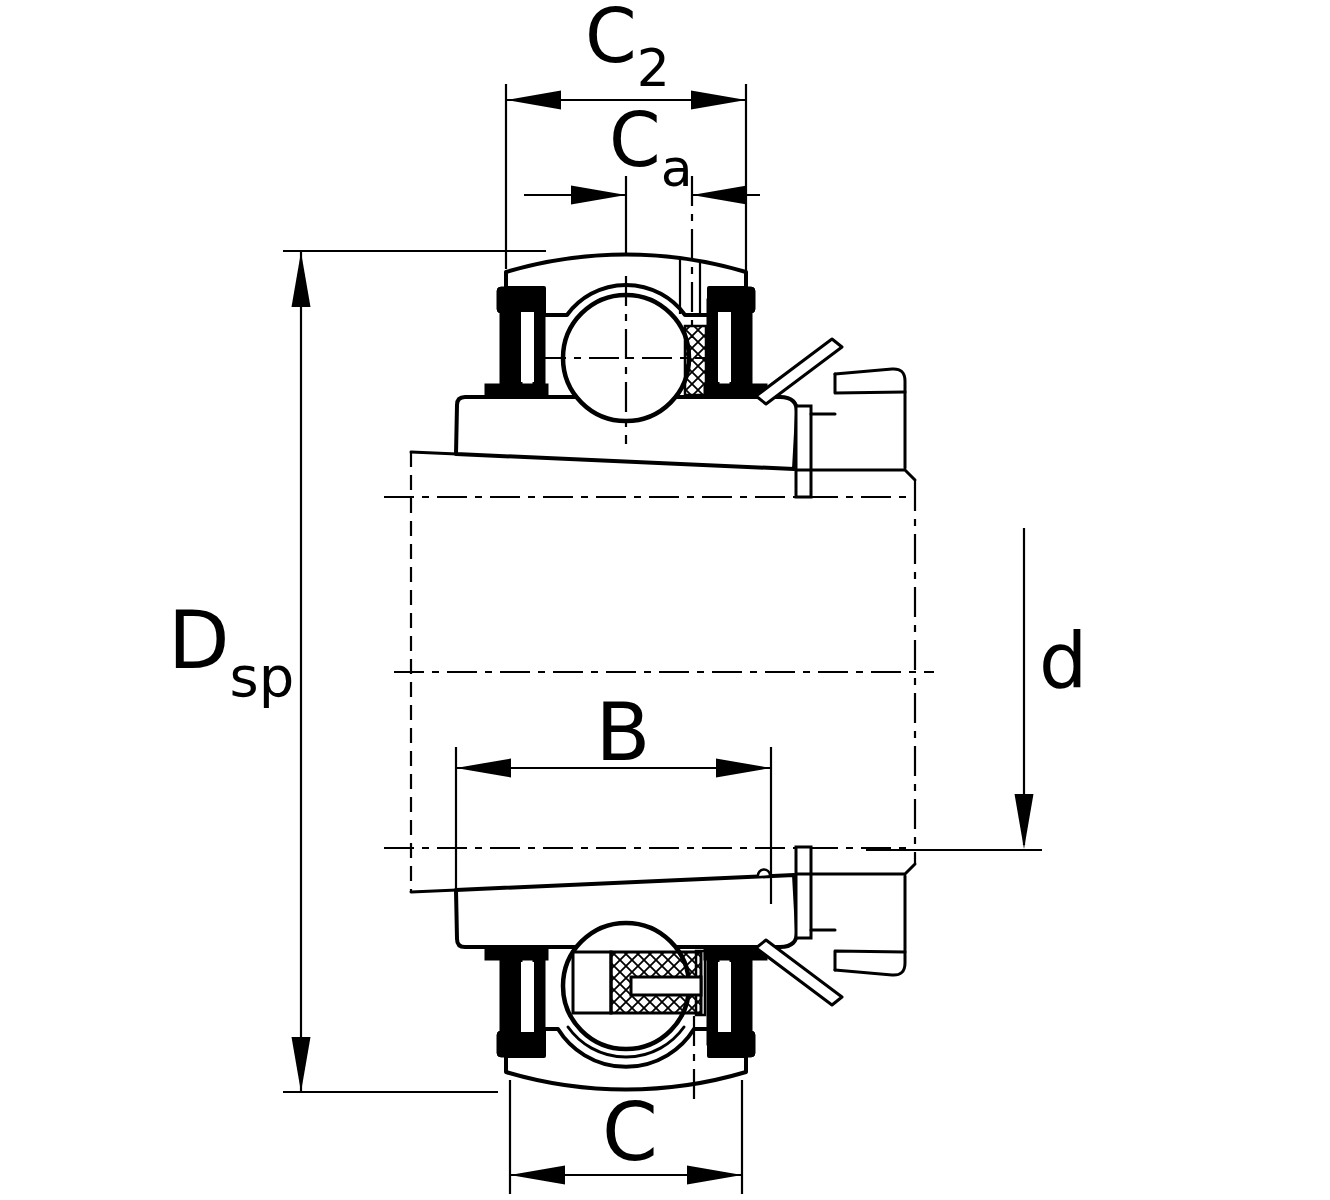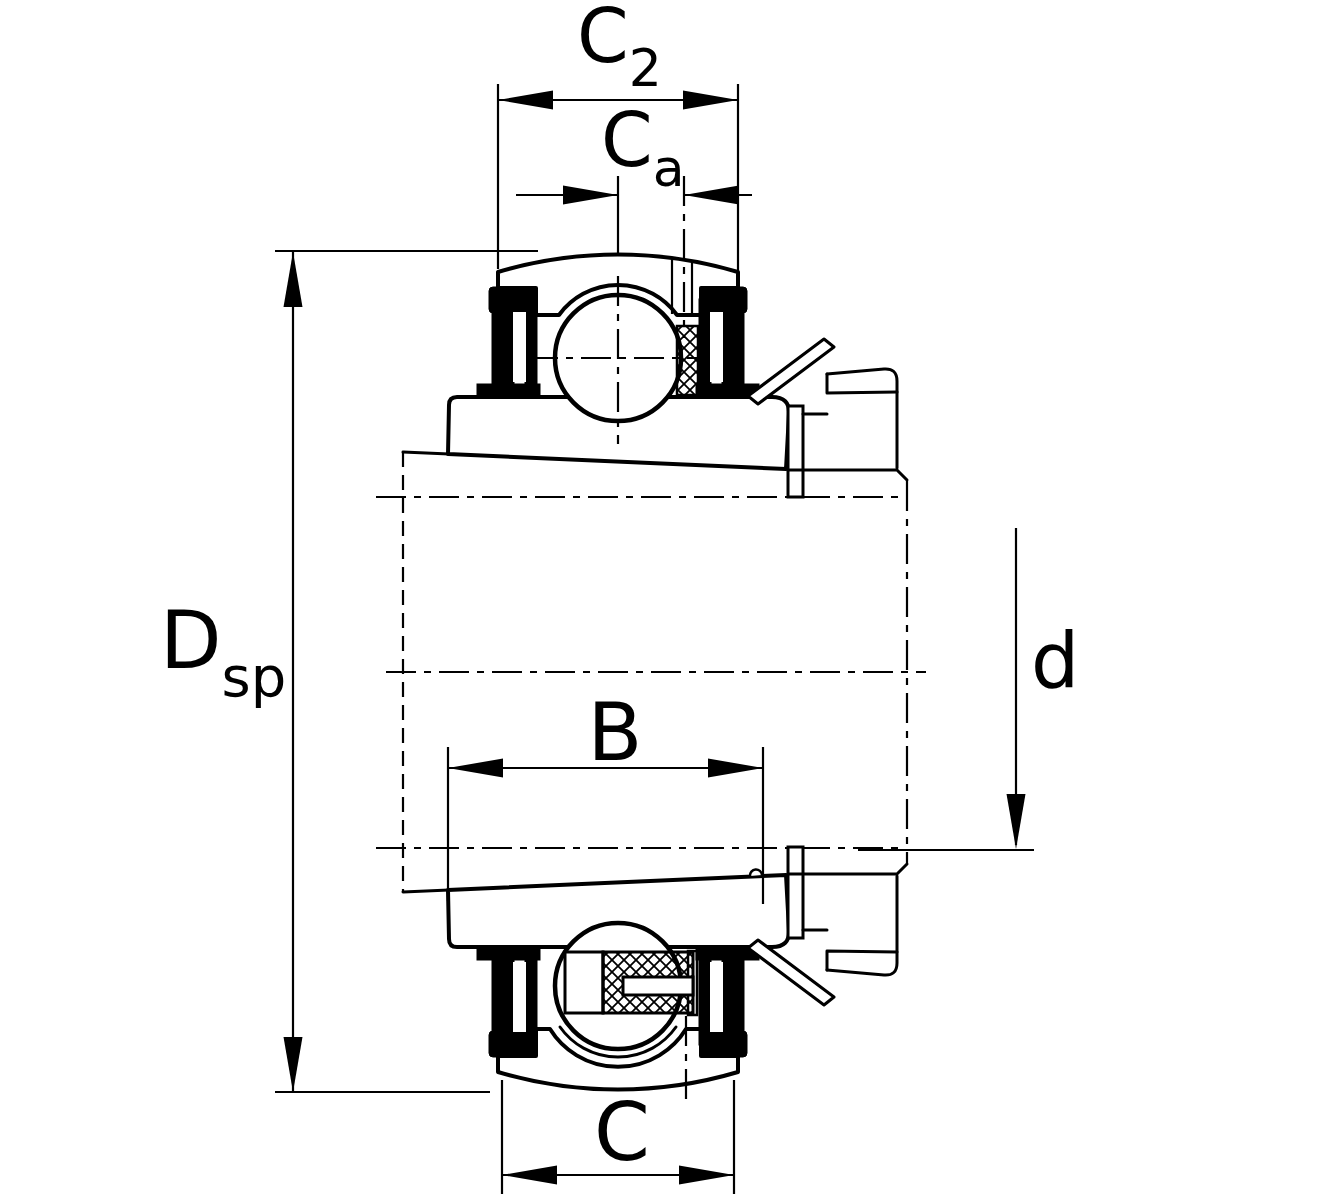--- a/index.html
+++ b/index.html
@@ -1,17 +1,17 @@
 <!DOCTYPE html>
 <html><head>
 <meta charset="utf-8">
 <style>
   html,body{margin:0;padding:0;background:#ffffff;}
   .stage{width:1290px;height:1200px;background:#ffffff;position:relative;overflow:hidden;
-         font-family:"DejaVu Sans", sans-serif;}
+         font-family:"DejaVu Sans", sans-serif;padding-left:8px;}
   svg{display:block;}
   .outline{stroke:#000;stroke-width:4;fill:none;stroke-linejoin:round;stroke-linecap:round;}
   .outline2{stroke:#000;stroke-width:3;fill:none;stroke-linejoin:round;stroke-linecap:round;}
   .thinline{stroke:#000;stroke-width:2.2;fill:none;stroke-linecap:butt;}
   .centerline{stroke:#000;stroke-width:2.2;fill:none;stroke-dasharray:30 8 7 8;}
   .dashline{stroke:#000;stroke-width:2.2;fill:none;stroke-dasharray:15 8;}
   .dim-label{fill:#000;font-family:"DejaVu Sans", sans-serif;}
   .arrow{fill:#000;stroke:none;}
   .sealfill{fill:#000;stroke:#000;stroke-width:1;}
   .whitebit{fill:#ffffff;stroke:none;}

